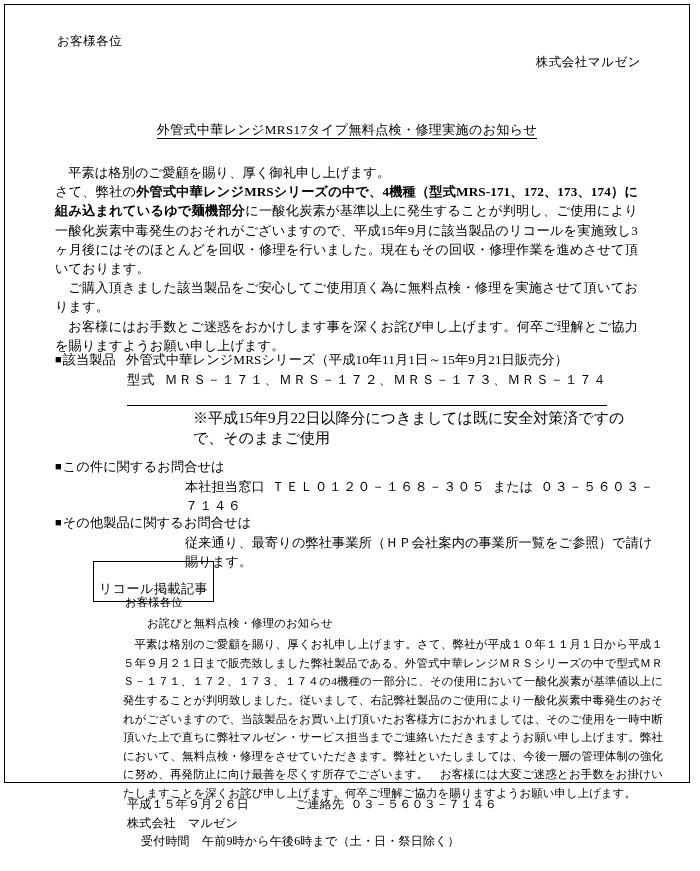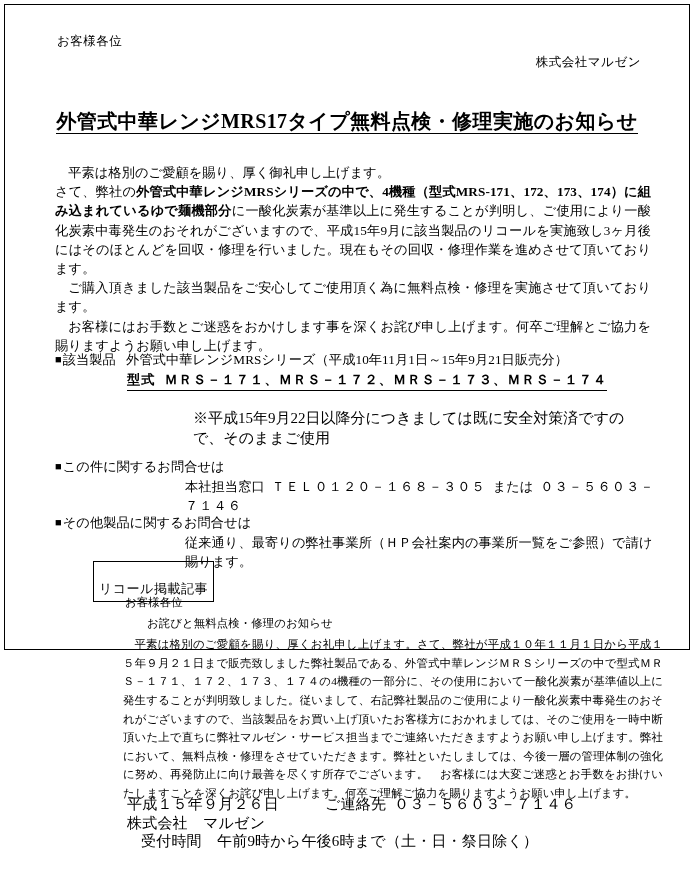--- a/index.html
+++ b/index.html
@@ -13,21 +13,21 @@
     height: 871px;
     font-family: "Liberation Serif", "DejaVu Serif", serif;
     color: #000000;
     overflow: hidden;
   }
   #page {
     position: absolute;
     left: 4px;
     top: 4px;
     width: 686px;
-    height: 646px;
+    height: 779px;
     border: 1px solid #000000;
     box-sizing: border-box;
     background: #ffffff;
   }
   .inner {
     position: relative;
     width: 100%;
     height: 100%;
   }
 
@@ -45,44 +45,44 @@
     top: 49px;
     font-size: 12.5px;
     letter-spacing: 0.5px;
   }
 
   
   .doc-title {
     position: absolute;
     left: 0;
     right: 0;
-    top: 103px;
+    top: 116px;
     text-align: center;
-    font-size: 20px;
-    font-weight: bold;
+    font-size: 13px;
+    font-weight: normal;
     letter-spacing: 0.4px;
   }
   .doc-title span {
     border-bottom: 1.4px solid #000;
     padding-bottom: 1px;
   }
 
   
   .body-block {
     position: absolute;
     left: 50px;
     top: 158px;
     width: 600px;
     font-size: 13.2px;
     line-height: 19.2px;
     letter-spacing: 0.1px;
     text-align: justify;
   }
   .body-block p {
-    margin: 0 4px 0 0;
+    margin: 0 17px 0 0;
     text-indent: 1em;
   }
   .body-block p.noindent { text-indent: 0; }
   .b { font-weight: bold; }
 
   
   .sec {
     position: absolute;
     font-size: 13.2px;
     line-height: 19.5px;
@@ -105,23 +105,22 @@
     display: block;
     margin-left: 72px;
   }
   .hang-deep {
     display: block;
     margin-left: 130px;
   }
   .models {
     display: inline-block;
     border-bottom: 1.2px solid #000;
-    padding-bottom: 1px;
+    padding-bottom: 16px;
     letter-spacing: 1.1px;
-    font-weight: bold;
   }
   .tel {
     letter-spacing: 1.1px;
   }
 
   .note-block {
     position: absolute;
     left: 188px;
     top: 404px;
     width: 452px;
@@ -155,21 +154,21 @@
     display: block;
     margin-top: 3px;
     text-indent: 1em;
     text-align: justify;
   }
   .recall-foot {
     position: absolute;
     left: 122px;
     top: 790px;
     width: 520px;
-    font-size: 15px;
+    font-size: 12px;
     line-height: 18.6px;
     letter-spacing: 0.2px;
   }
   .recall-foot .fr { display:block; white-space: nowrap; }
   .recall-foot .gap { display:inline-block; width: 46px; }
   .recall-foot .indent1 { margin-left: 14px; }
 </style>
 </head>
 <body>
 

